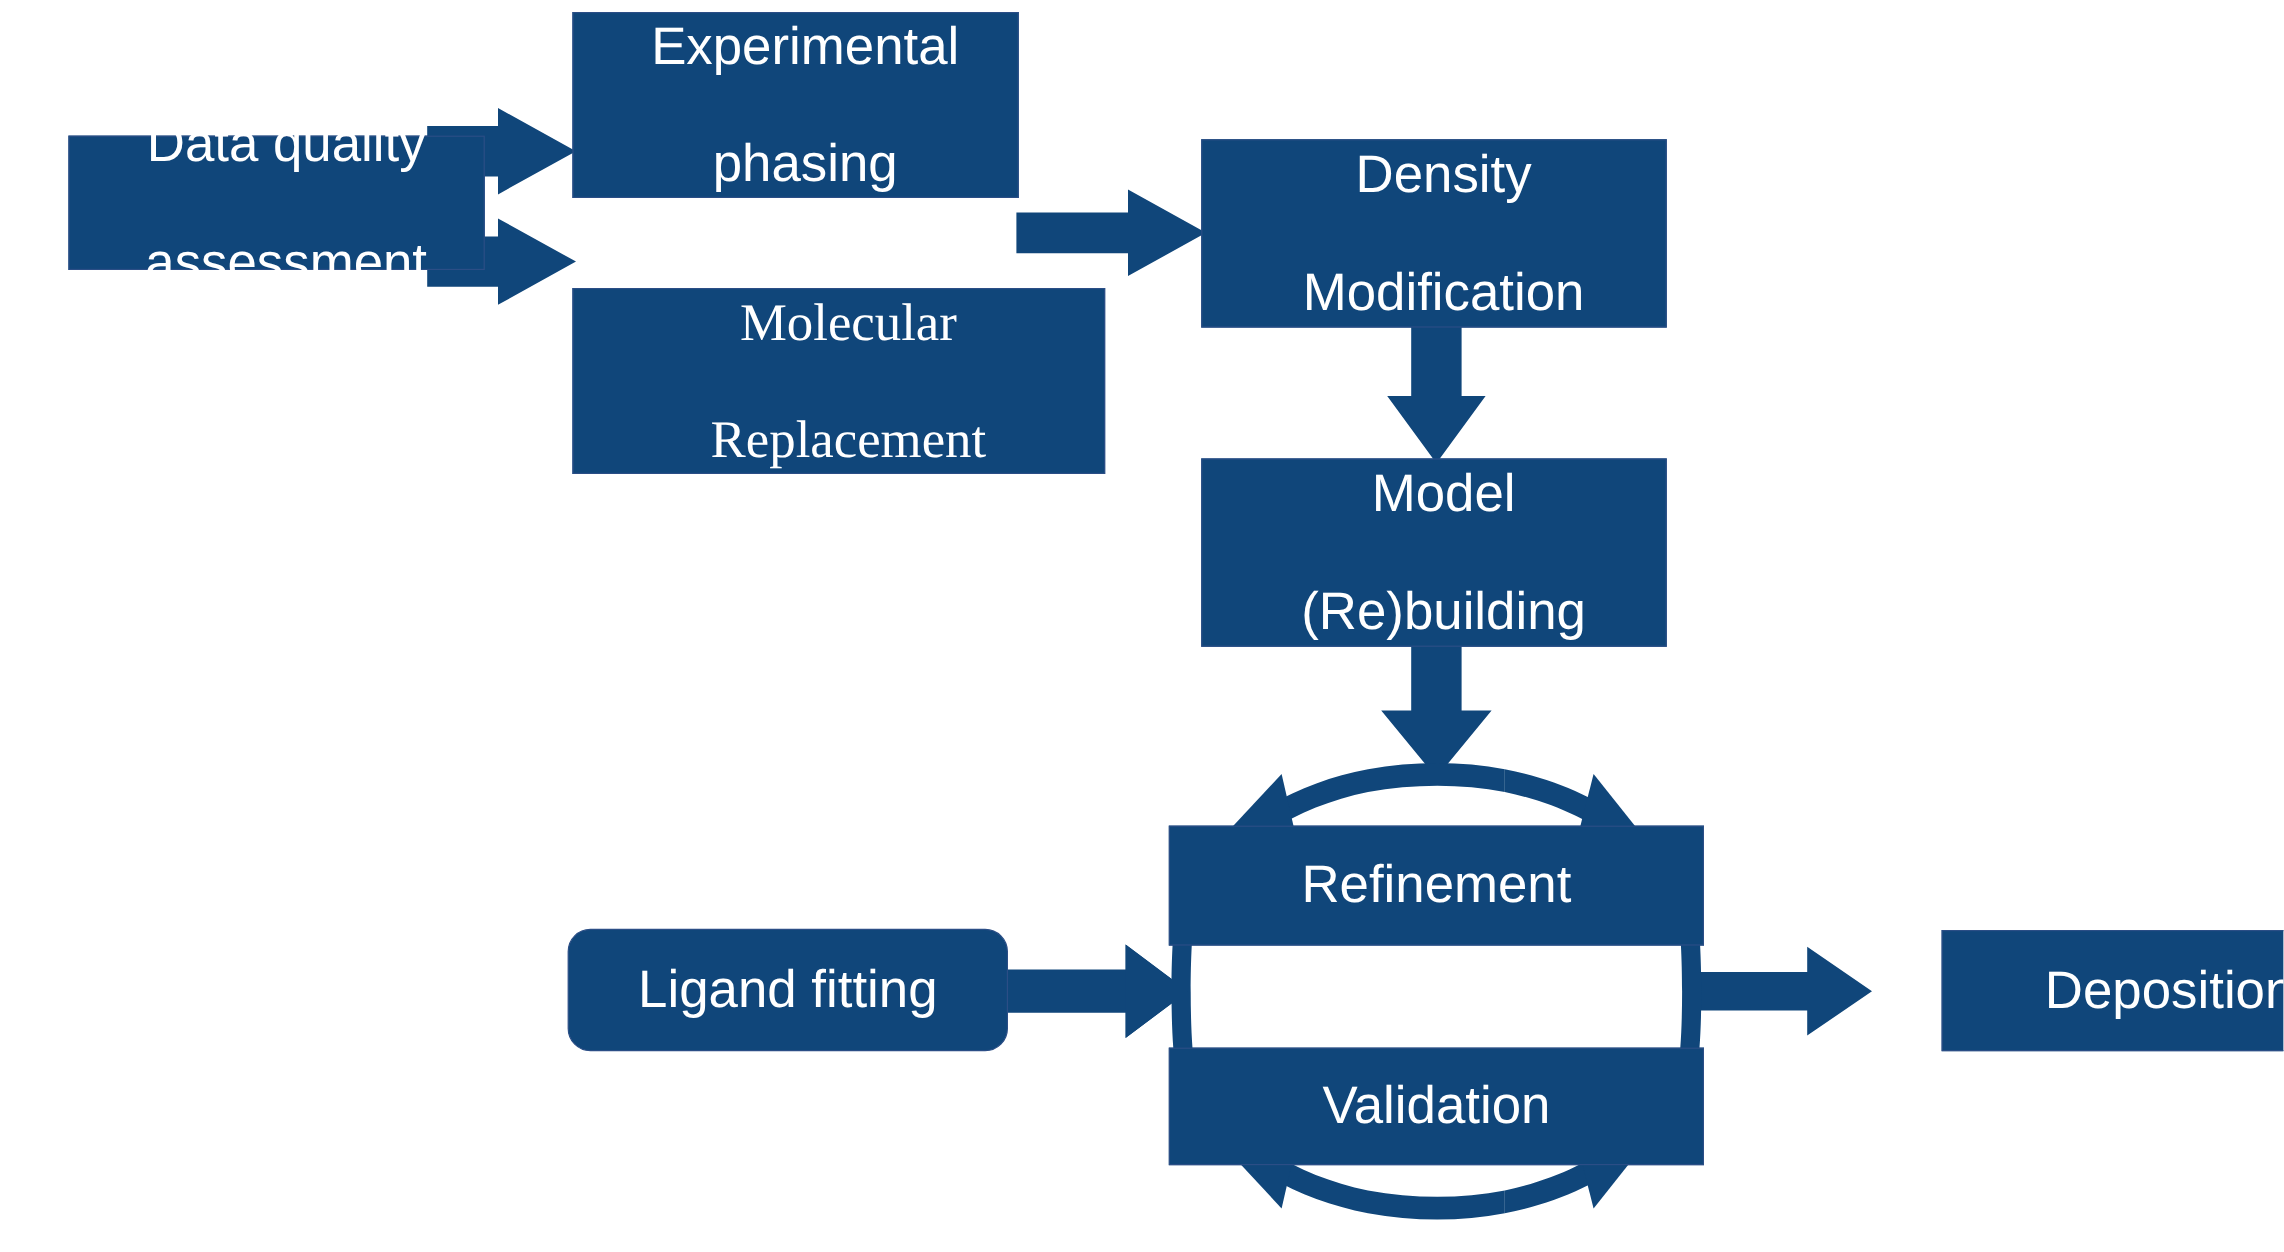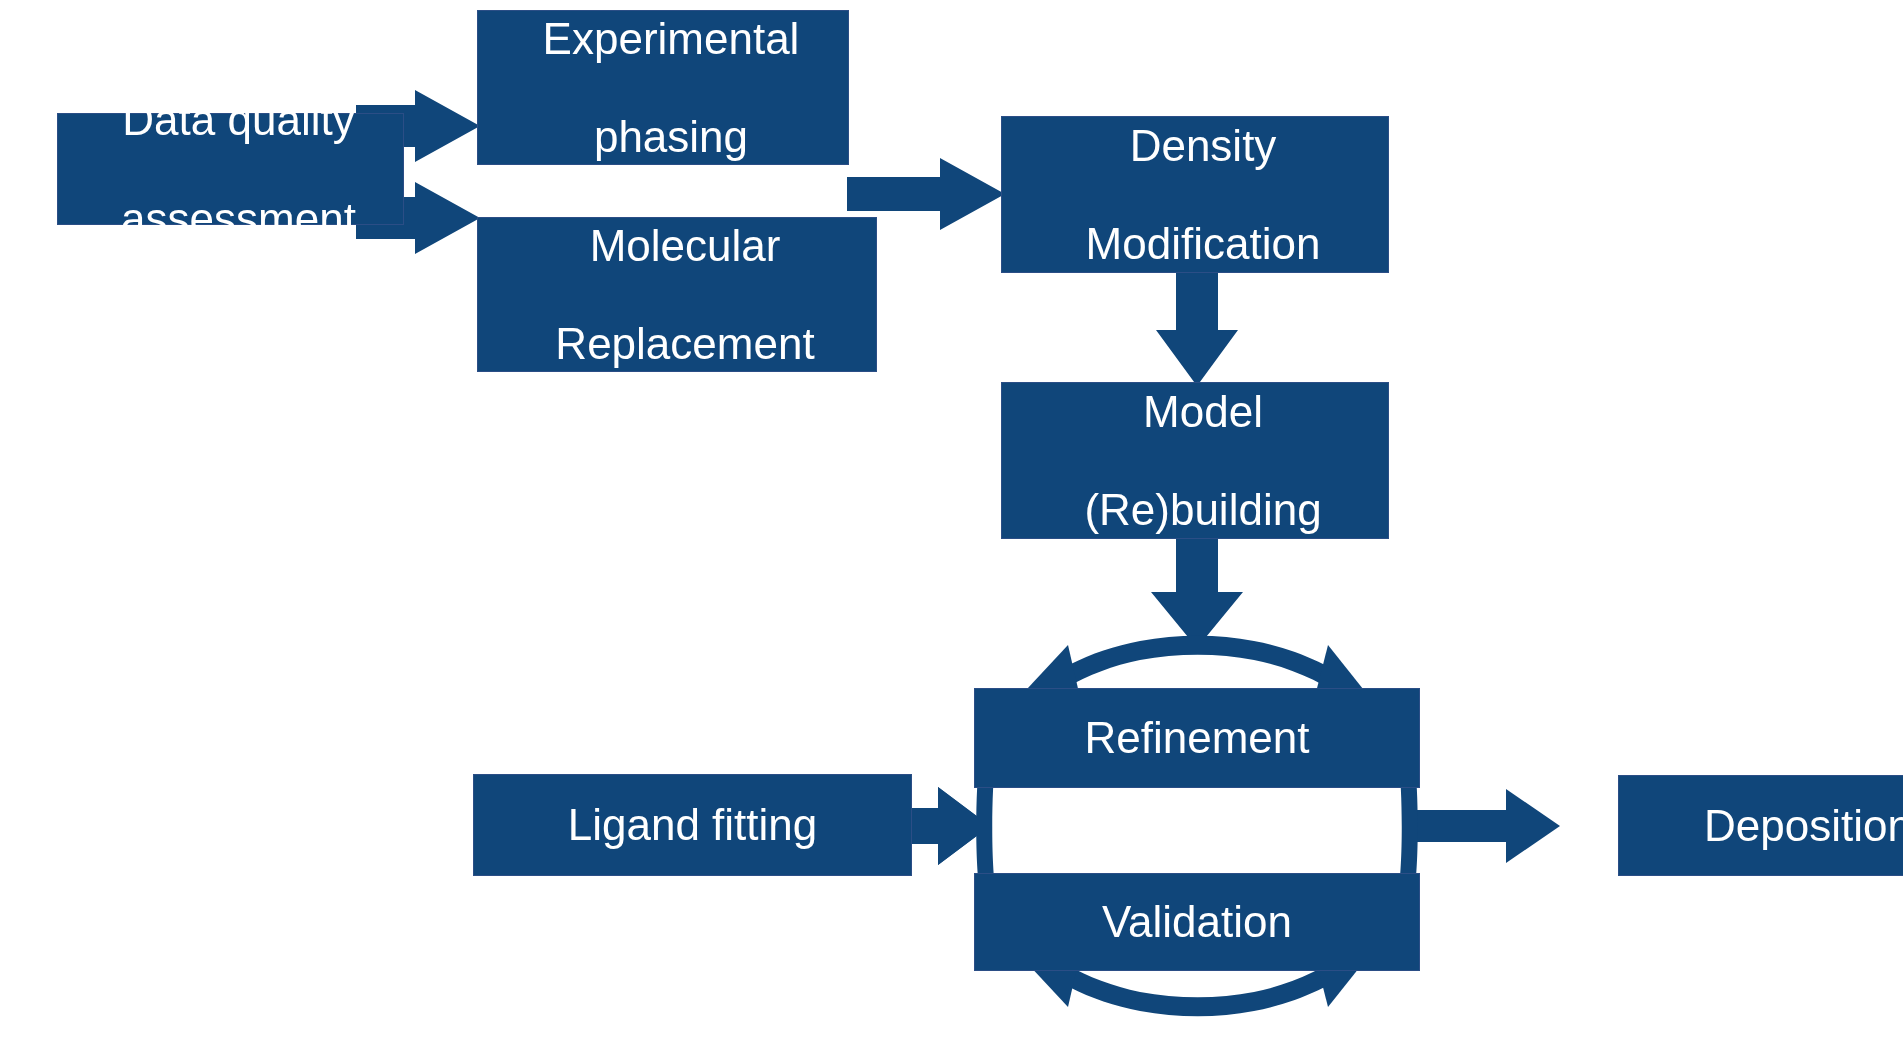--- a/index.html
+++ b/index.html
@@ -121,21 +121,21 @@
     </span>
   </div>
 
   <div class="node" style="left:477px; top:10px; width:372px; height:155px;">
     <span>
       <span>Experimental</span><br>
       <span>phasing</span>
     </span>
   </div>
 
-  <div class="node" style="left:477px; top:217px; width:400px; height:155px;">
+  <div class="node" style="left:477px; top:240px; width:444px; height:155px;font-family:Liberation Serif, serif;">
     <span>
       <span>Molecular</span><br>
       <span>Replacement</span>
     </span>
   </div>
 
   <div class="node" style="left:1001px; top:116px; width:388px; height:157px;">
     <span>
       <span>Density</span><br>
       <span>Modification</span>
@@ -150,21 +150,21 @@
   </div>
 
   <div class="node" style="left:974px; top:688px; width:446px; height:100px;">
     <span>Refinement</span>
   </div>
 
   <div class="node" style="left:974px; top:873px; width:446px; height:98px;">
     <span>Validation</span>
   </div>
 
-  <div class="node" style="left:473px; top:774px; width:439px; height:102px;">
+  <div class="node" style="left:473px; top:774px; width:367px; height:102px;border-radius:19px;">
     <span>Ligand fitting</span>
   </div>
 
   <div class="node" style="left:1618px; top:775px; width:380px; height:101px;">
     <span>Deposition</span>
   </div>
 
   <svg class="svg-layer over" viewBox="0 0 1903 1043">
 
     <path d="M 938 787 L 990 826 L 938 865 Z" fill="#10467A"></path>

